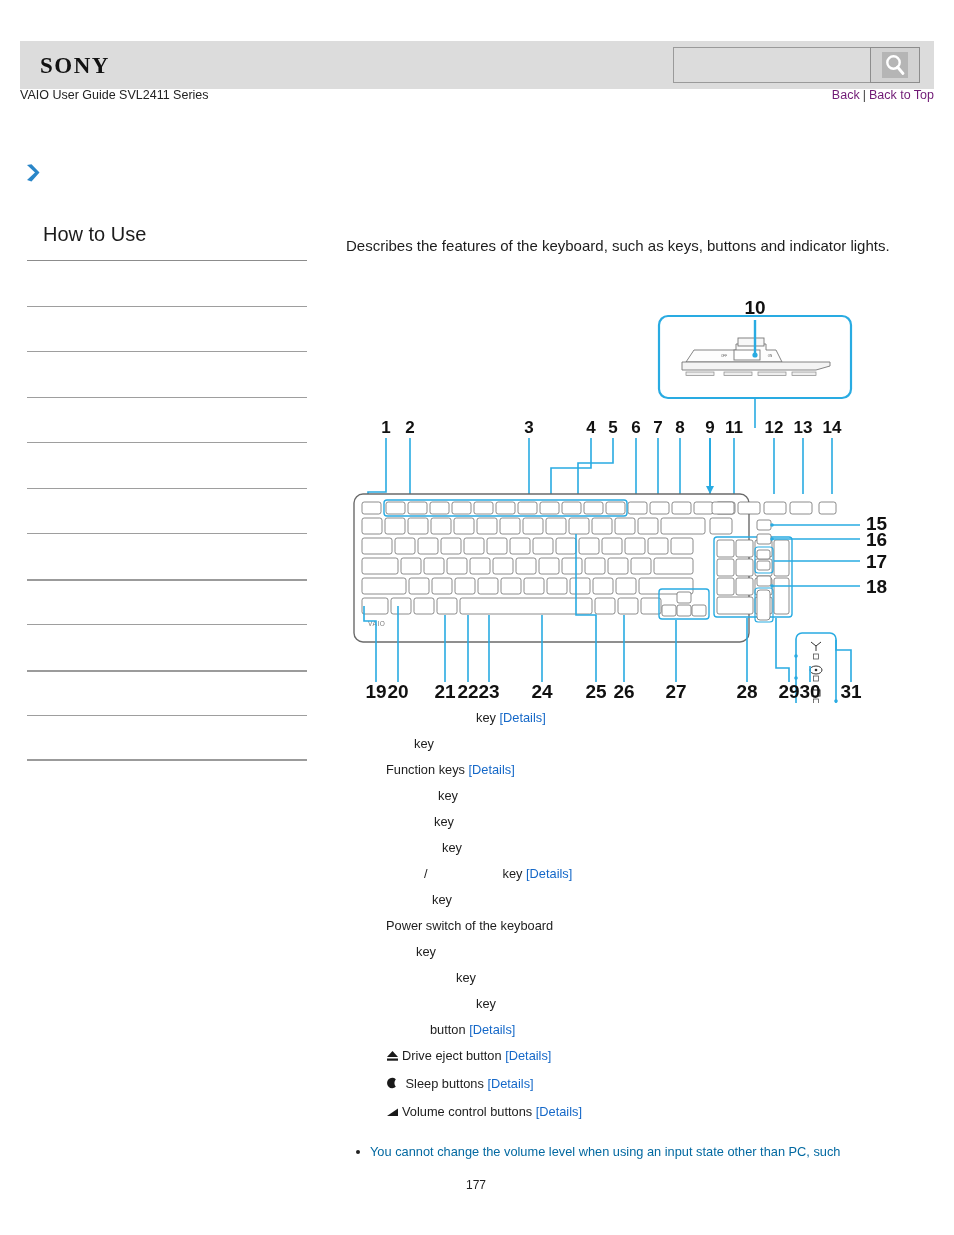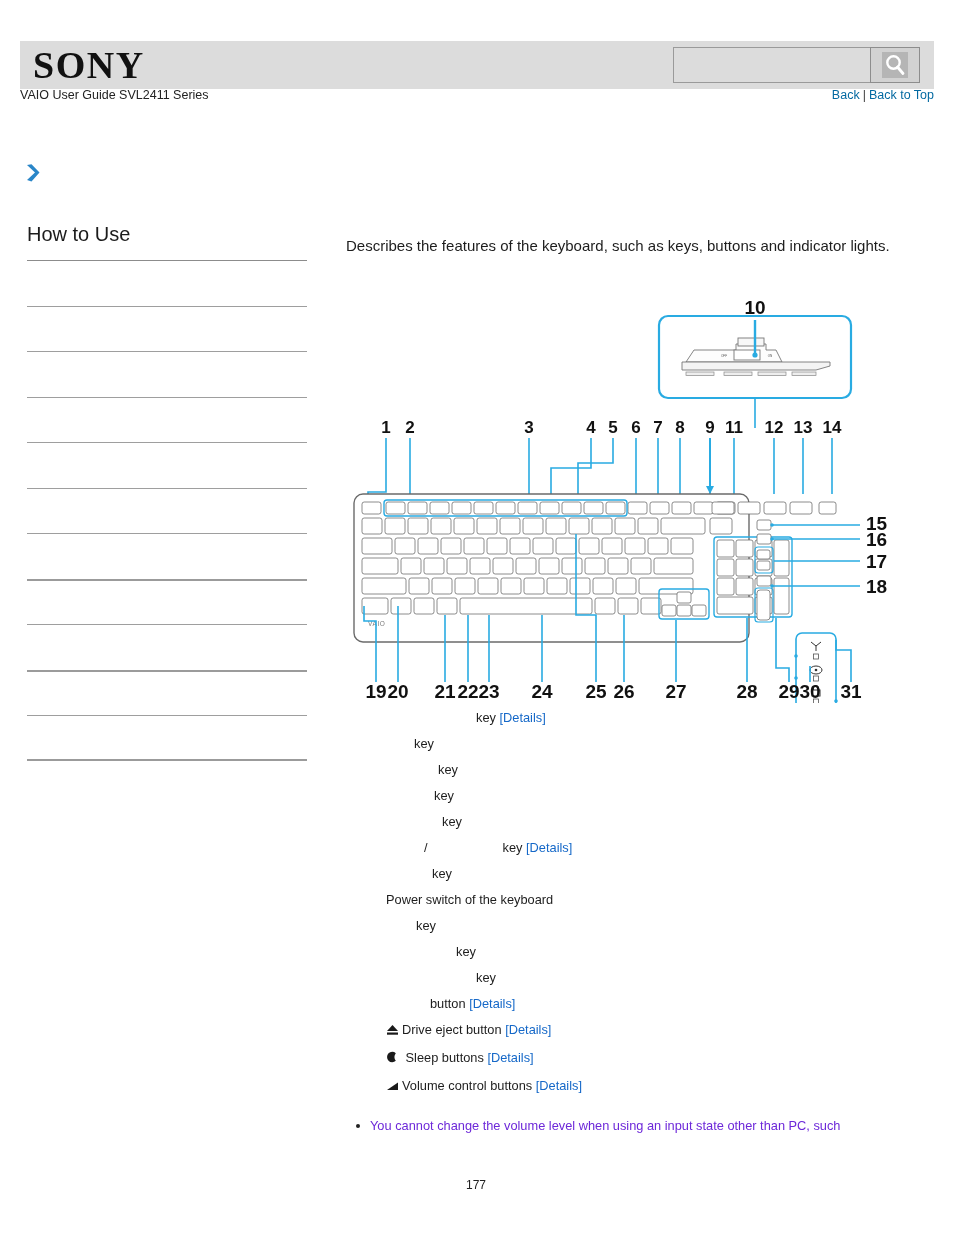--- a/index.html
+++ b/index.html
@@ -20,24 +20,24 @@
   .header-bar {
     position: absolute;
     left: 20px; top: 41px;
     width: 914px; height: 48px;
     background: #dcdcdc;
     display: flex;
     align-items: center;
     justify-content: space-between;
   }
   .sony-logo {
-    margin-left: 13px;
+    margin-left: 20px;
     font-family: "Liberation Serif", serif;
     font-weight: bold;
-    font-size: 38px;
+    font-size: 23px;
     letter-spacing: 1.5px;
     color: #111;
     line-height: 1;
     user-select: none;
   }
   .search-wrap {
     display: flex;
     align-items: stretch;
     margin-right: 14px;
     height: 36px;
@@ -70,21 +70,21 @@
     left: 20px; top: 88px;
     width: 914px;
     display: flex;
     align-items: baseline;
     justify-content: space-between;
     font-size: 12.5px;
   }
   .crumb-title { color: #232323; }
   .crumb-nav { font-size: 12.5px; color: #555; white-space: nowrap; }
   .crumb-nav a {
-    color: #0369a1;
+    color: #701a75;
     text-decoration: none;
   }
   .crumb-sep { color: #444; padding: 0 3px; }
 
   
   .chevron-marker {
     position: absolute;
     left: 25px; top: 163px;
     width: 18px; height: 20px;
   }
@@ -92,21 +92,21 @@
   
   .sidebar {
     position: absolute;
     left: 27px; top: 222px;
     width: 280px;
   }
   .sidebar-title {
     font-size: 20px;
     font-weight: normal;
     color: #1c1c1c;
-    margin: 0 0 8px 0;
+    margin: 0 0 8px 16px;
     padding-bottom: 6px;
     line-height: 1.2;
   }
   .sidebar-list { list-style: none; margin: 0; padding: 0; }
   .sidebar-item {
     height: 45.5px;
     border-top: 1px solid #9e9e9e;
     font-size: 12.5px;
     color: #222;
     display: flex;
@@ -171,21 +171,21 @@
   }
   .note-block .bullet {
     position: absolute;
     left: 10px; top: 7px;
     width: 4px; height: 4px;
     background: #222;
     border-radius: 50%;
   }
   .note-text {
     font-size: 12.8px;
-    color: #6d28d9;
+    color: #0369a1;
     line-height: 1.4;
     margin: 0;
   }
 
   
   .page-number {
     position: absolute;
     left: 466px; top: 1178px;
     font-size: 12px;
     color: #222;
@@ -564,20 +564,21 @@
         <circle cx="450" cy="378" r="1.8"></circle>
         <circle cx="450" cy="400" r="1.8"></circle>
         <circle cx="490" cy="423" r="1.8"></circle>
       </g>
     </svg>
   </div>
 
   <ul class="ref-list">
     <li><span style="padding-left:130px"></span><span>key</span> <a class="details" href="#">[Details]</a></li>
     <li><span style="padding-left:68px"></span><span>key</span></li>
+    <li><span style="padding-left:40px"></span><span>Function keys</span> <a class="details" href="#">[Details]</a></li>
     <li><span style="padding-left:92px"></span><span>key</span></li>
     <li><span style="padding-left:88px"></span><span>key</span></li>
     <li><span style="padding-left:96px"></span><span>key</span></li>
     <li><span style="padding-left:78px"></span><span>/</span><span style="padding-left:75px"></span><span>key</span> <a class="details" href="#">[Details]</a></li>
     <li><span style="padding-left:86px"></span><span>key</span></li>
     <li><span style="padding-left:40px"></span><span>Power switch of the keyboard</span></li>
     <li><span style="padding-left:70px"></span><span>key</span></li>
     <li><span style="padding-left:110px"></span><span>key</span></li>
     <li><span style="padding-left:130px"></span><span>key</span></li>
     <li><span style="padding-left:84px"></span><span>button</span> <a class="details" href="#">[Details]</a></li>

